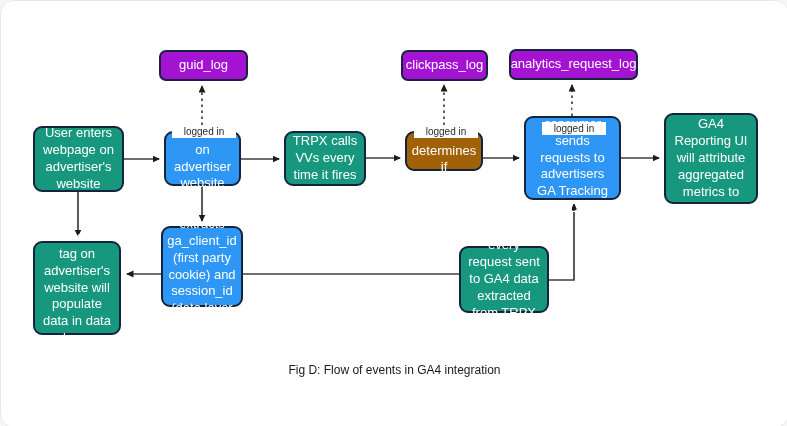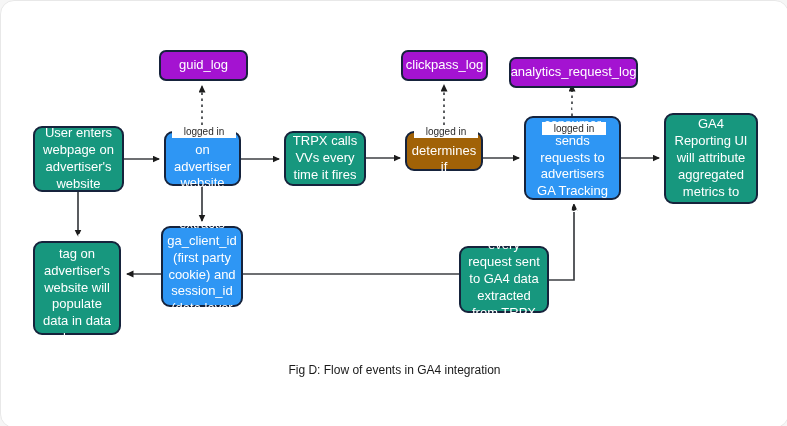--- a/index.html
+++ b/index.html
@@ -52,21 +52,21 @@
 
     <polyline points="548,279 573,279 573,203" fill="none" stroke="#3c3f43" stroke-width="1.7" marker-end="url(#ah)"></polyline>
 
     <line x1="201" y1="130" x2="201" y2="85" stroke="#33363a" stroke-width="1.6" stroke-dasharray="2.5 3.5" marker-end="url(#ah)"></line>
     <line x1="443" y1="130" x2="443" y2="84" stroke="#33363a" stroke-width="1.6" stroke-dasharray="2.5 3.5" marker-end="url(#ah)"></line>
     <line x1="571" y1="115" x2="571" y2="84" stroke="#33363a" stroke-width="1.6" stroke-dasharray="2.5 3.5" marker-end="url(#ah)"></line>
   </svg>
 
   <div class="node purple" style="left:158px;top:49px;width:89px;height:31px;">guid_log</div>
   <div class="node purple" style="left:400px;top:49px;width:87px;height:31px;">clickpass_log</div>
-  <div class="node purple" style="left:508px;top:56px;width:129px;height:31px;">analytics_request_log</div>
+  <div class="node purple" style="left:508px;top:48px;width:129px;height:31px;">analytics_request_log</div>
 
   <div class="node blue" style="left:163px;top:130px;width:77px;height:55px;">TRPX fires on advertiser website</div>
   <div class="node teal" style="left:32px;top:125px;width:91px;height:66px;">User enters webpage on advertiser's website</div>
   <div class="node teal" style="left:283px;top:130px;width:82px;height:55px;">TRPX calls VVs every time it fires</div>
   <div class="node pink" style="left:404px;top:130px;width:78px;height:40px;">VVS determines if</div>
   <div class="node blue" style="left:523px;top:115px;width:97px;height:84px;">Attribution-consumer sends requests to advertisers GA Tracking ID</div>
   <div class="node teal" style="left:663px;top:112px;width:94px;height:91px;">Advertisers GA4 Reporting UI will attribute aggregated metrics to MNTN</div>
 
   <div class="node teal" style="left:32px;top:240px;width:88px;height:94px;">GA4 client tag on advertiser's website will populate data in data layer</div>
   <div class="node blue" style="left:160px;top:225px;width:82px;height:81px;">TRPX extracts ga_client_id (first party cookie) and session_id (data layer population)</div>

